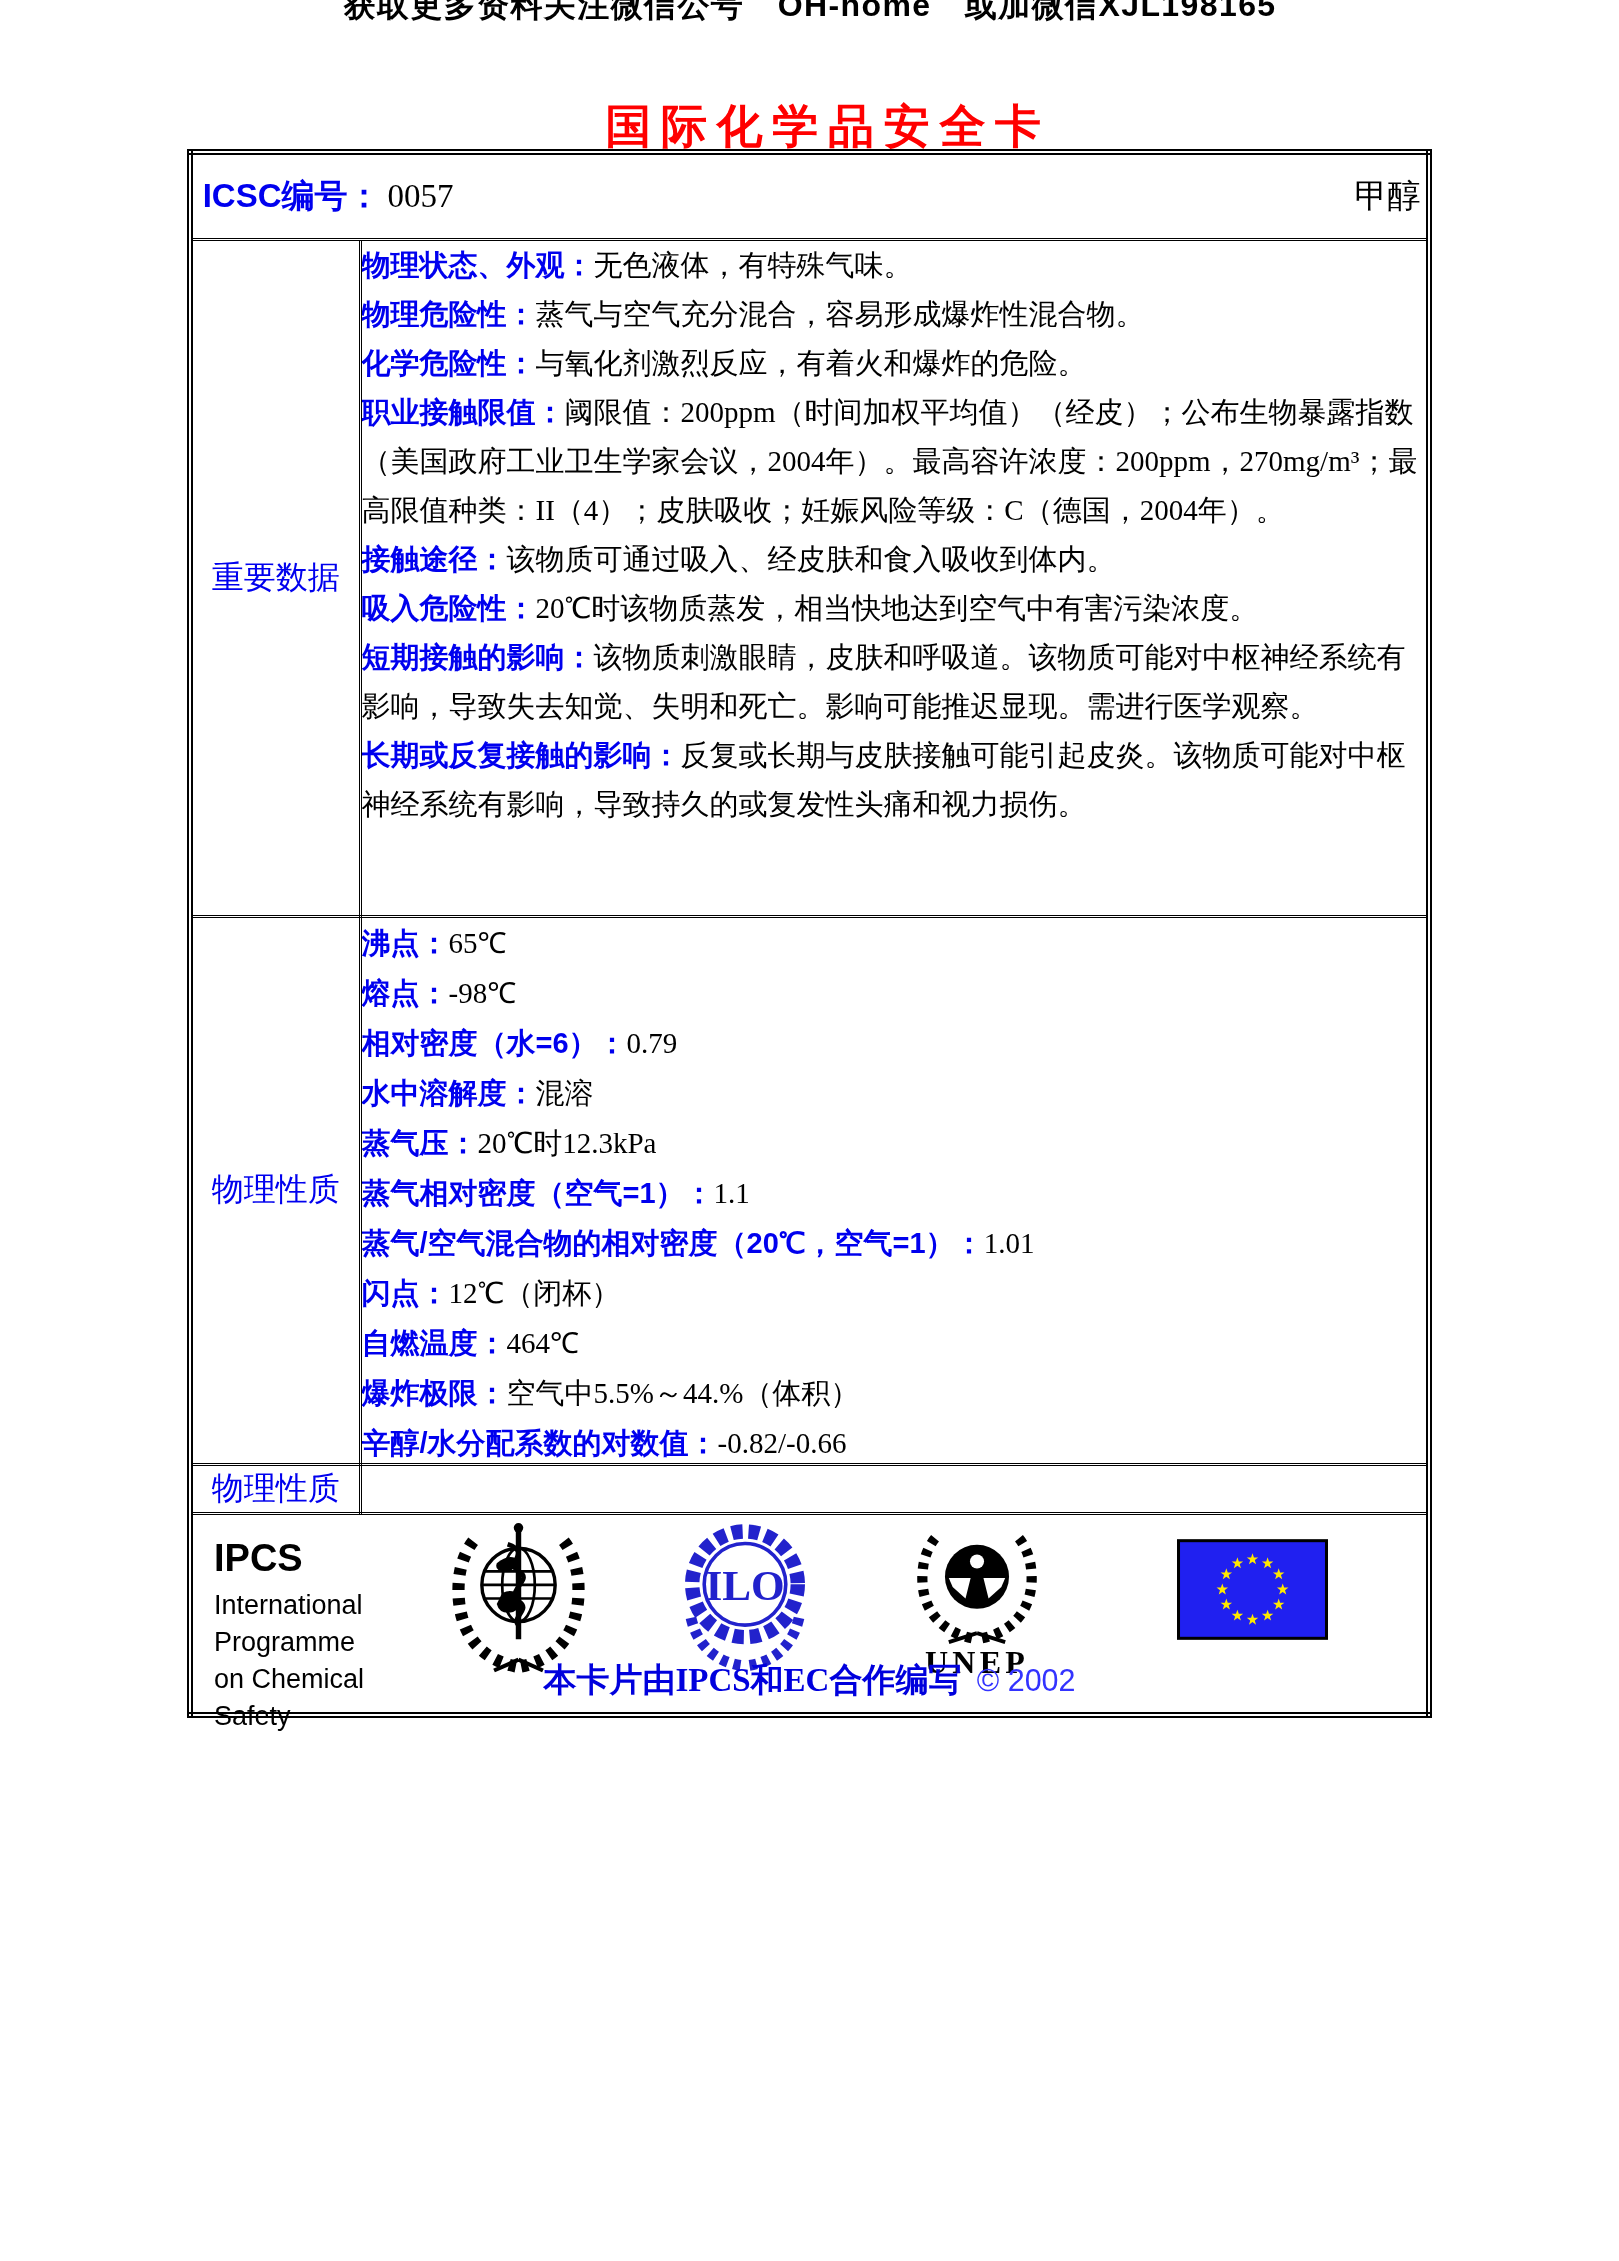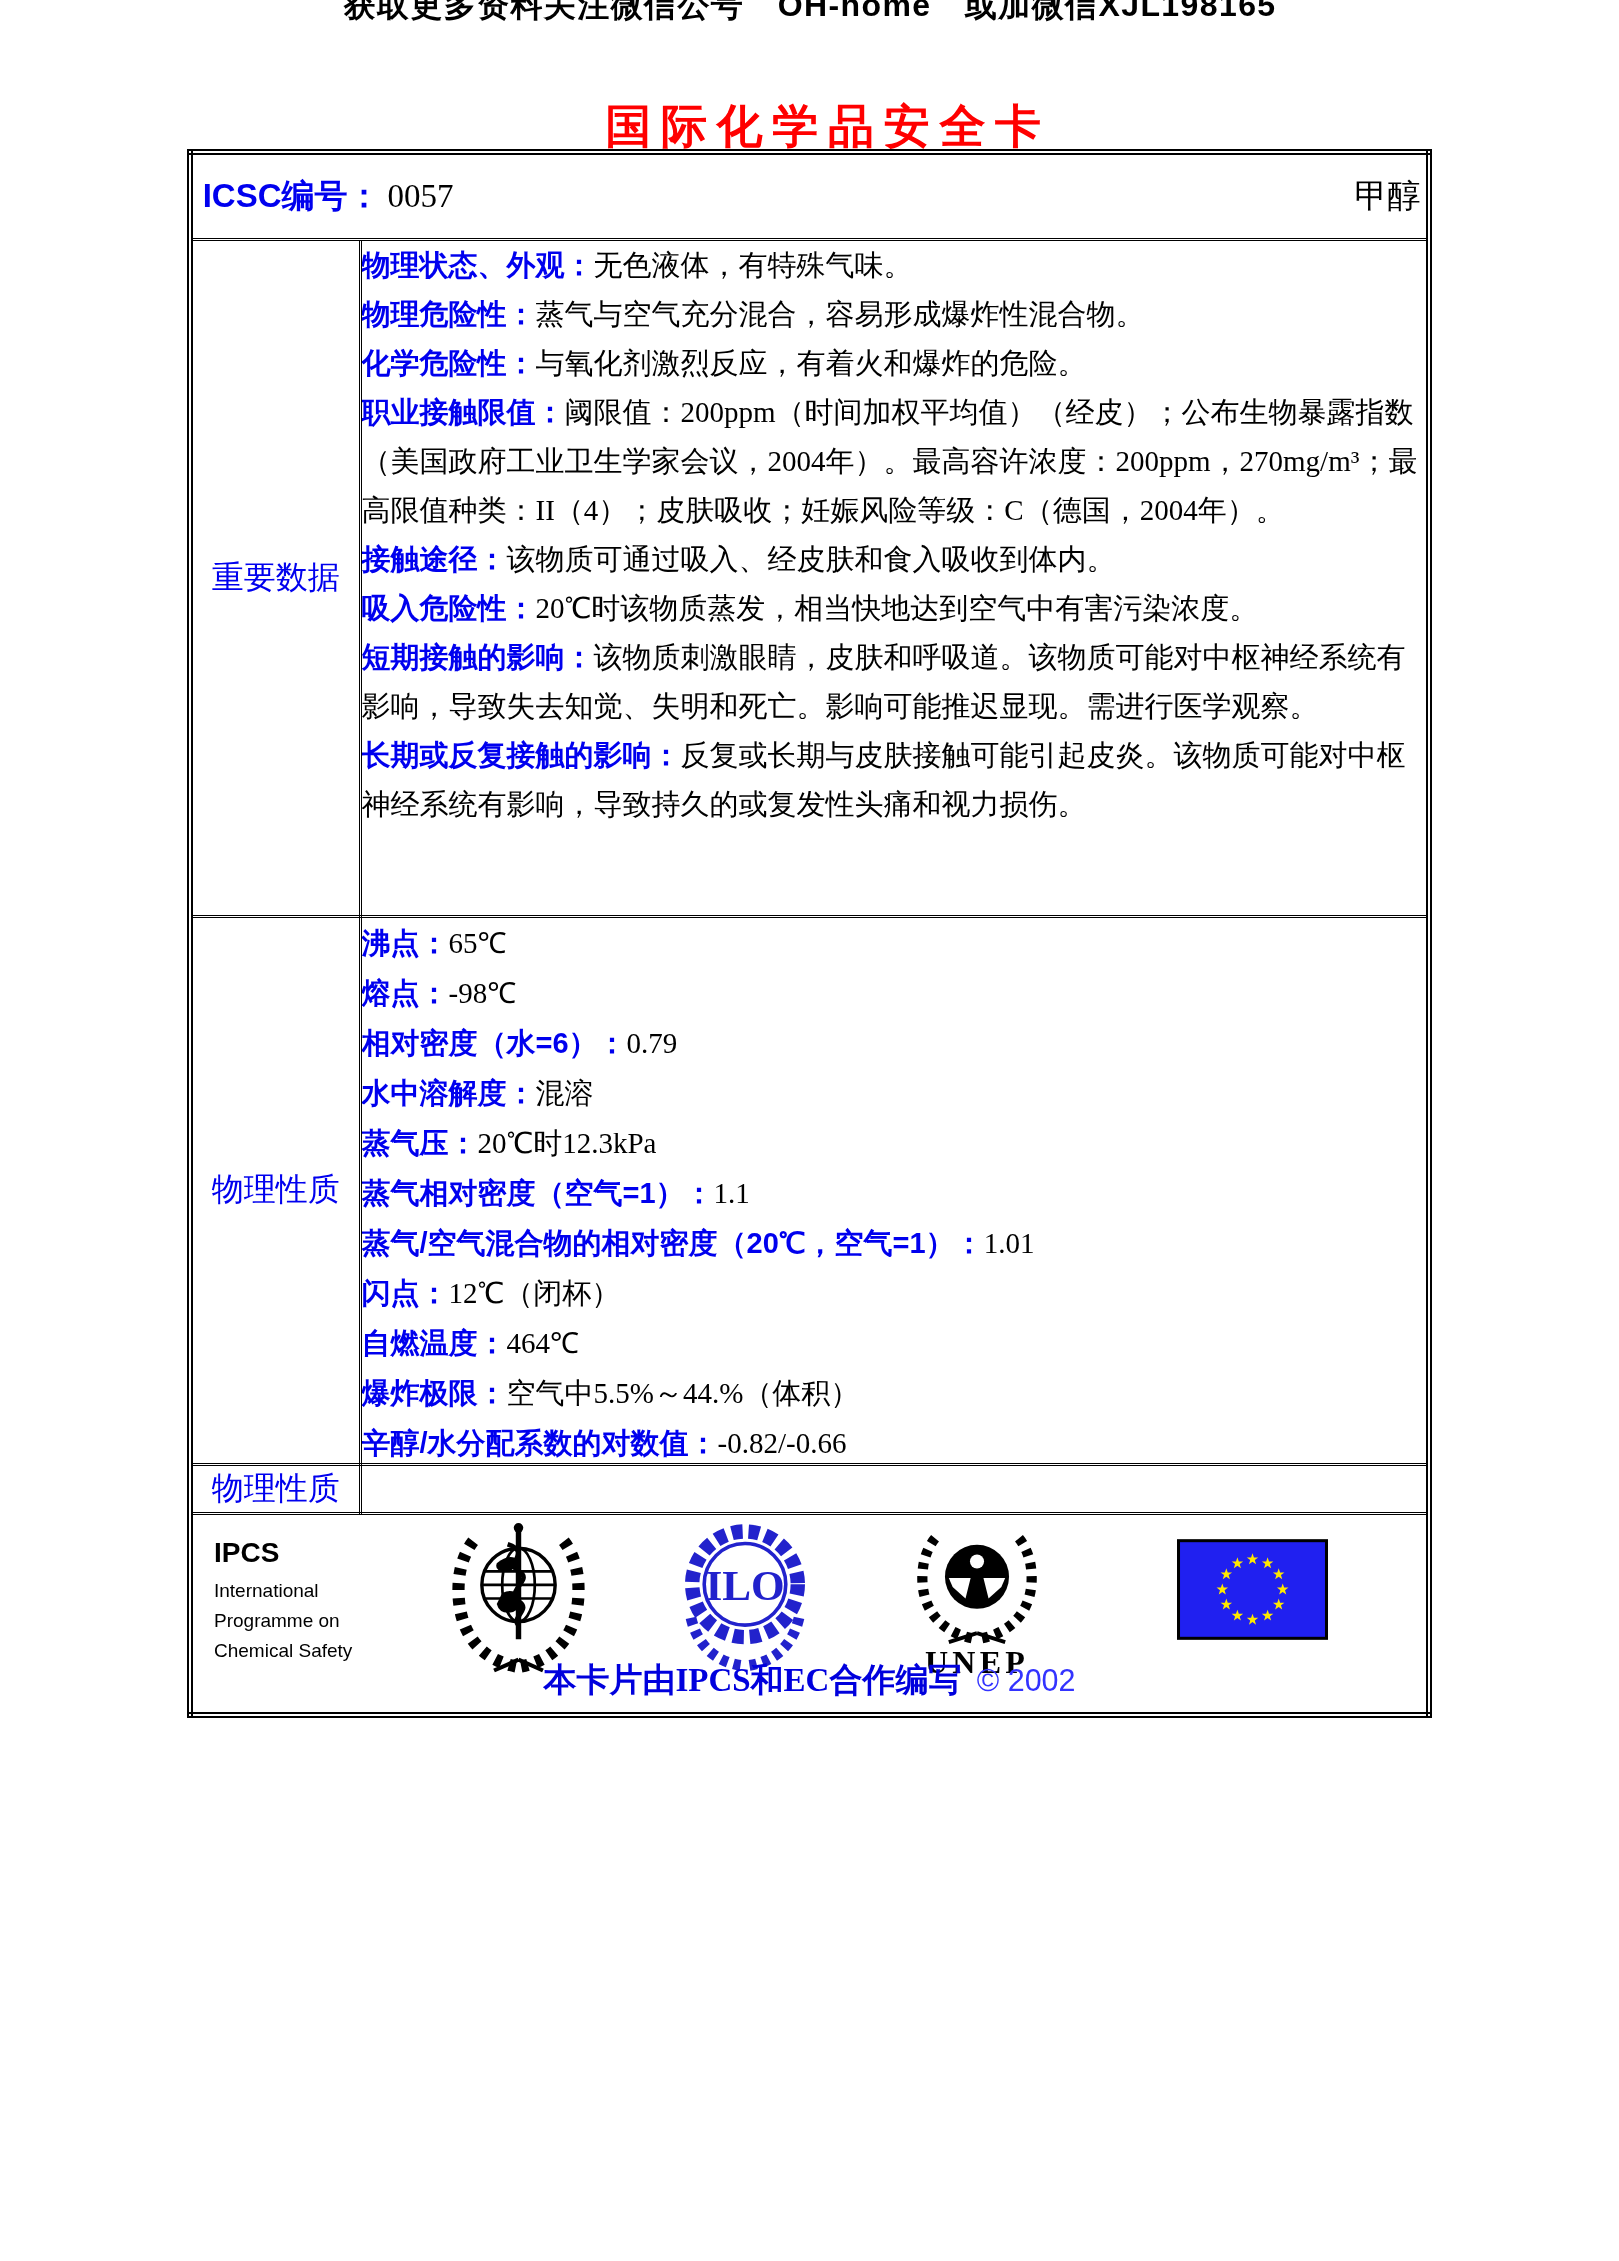--- a/index.html
+++ b/index.html
@@ -59,24 +59,24 @@
   p.field{margin:0;}
   .row-env td{height:49px;}
   .row-notes td{height:46px;}
   .row-add td{height:46px;}
   .row-notes .content-cell,.row-add .content-cell,.row-env .content-cell{line-height:1.2;}
   
   .logos-cell{height:197px;position:relative;}
   .logos-wrap{position:relative;width:100%;height:197px;}
   .ipcs-block{position:absolute;left:21px;top:23.6px;width:173px;color:#000;}
   .ipcs-acronym{
-    font-family:"Liberation Sans", sans-serif;font-weight:bold;font-size:28px;line-height:1.1;
+    font-family:"Liberation Sans", sans-serif;font-weight:bold;font-size:38px;line-height:1.1;
   }
   .ipcs-full{
-    font-family:"Liberation Sans", sans-serif;font-size:19px;line-height:30px;margin-top:7px;width:160px;
+    font-family:"Liberation Sans", sans-serif;font-size:27px;line-height:37px;margin-top:7px;width:160px;
   }
   .who-logo{position:absolute;left:244px;top:7px;}
   .ilo-logo{position:absolute;left:486px;top:9.7px;}
   .unep-block{position:absolute;left:701px;top:8.3px;width:166px;text-align:center;}
   .unep-text{
     font-family:"Liberation Serif", serif;font-weight:bold;font-size:32px;
     letter-spacing:4.2px;margin-top:-4.2px;color:#000;
   }
   .eu-flag{position:absolute;left:984px;top:23.6px;}
   .caption{

